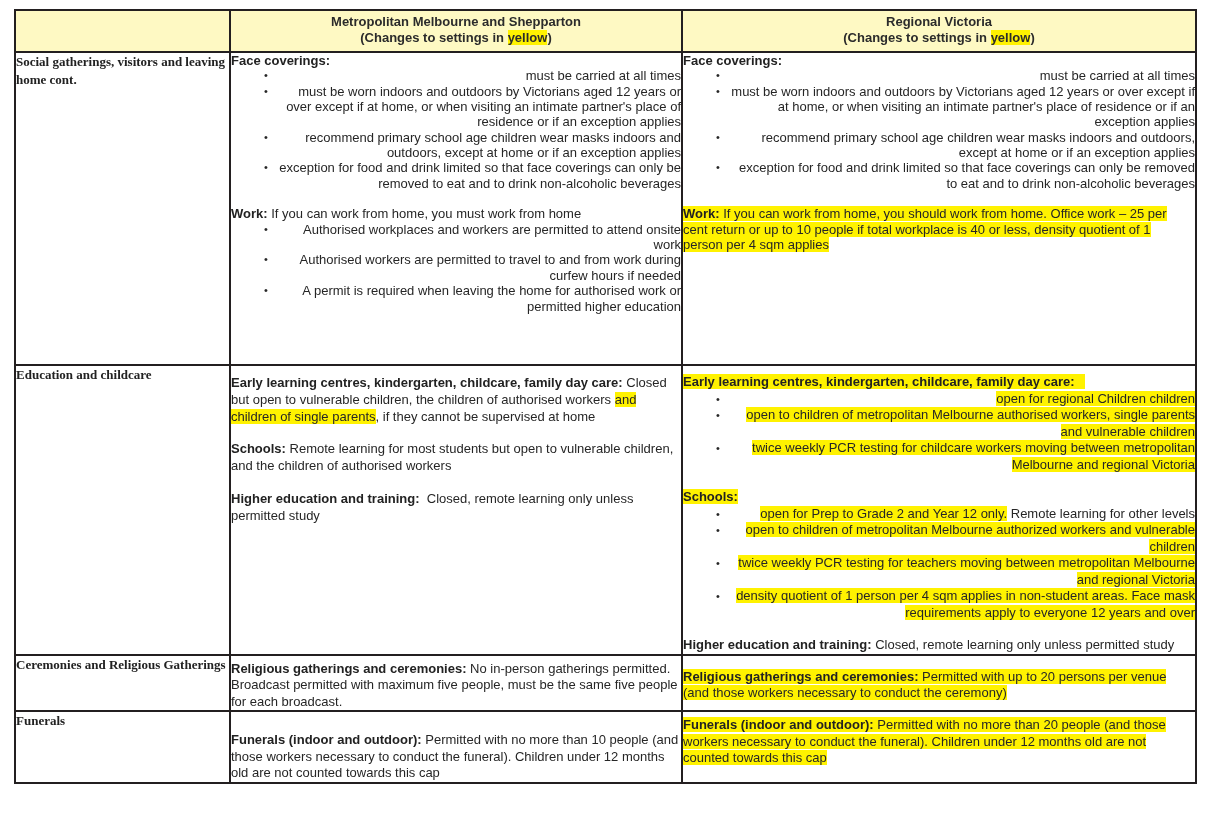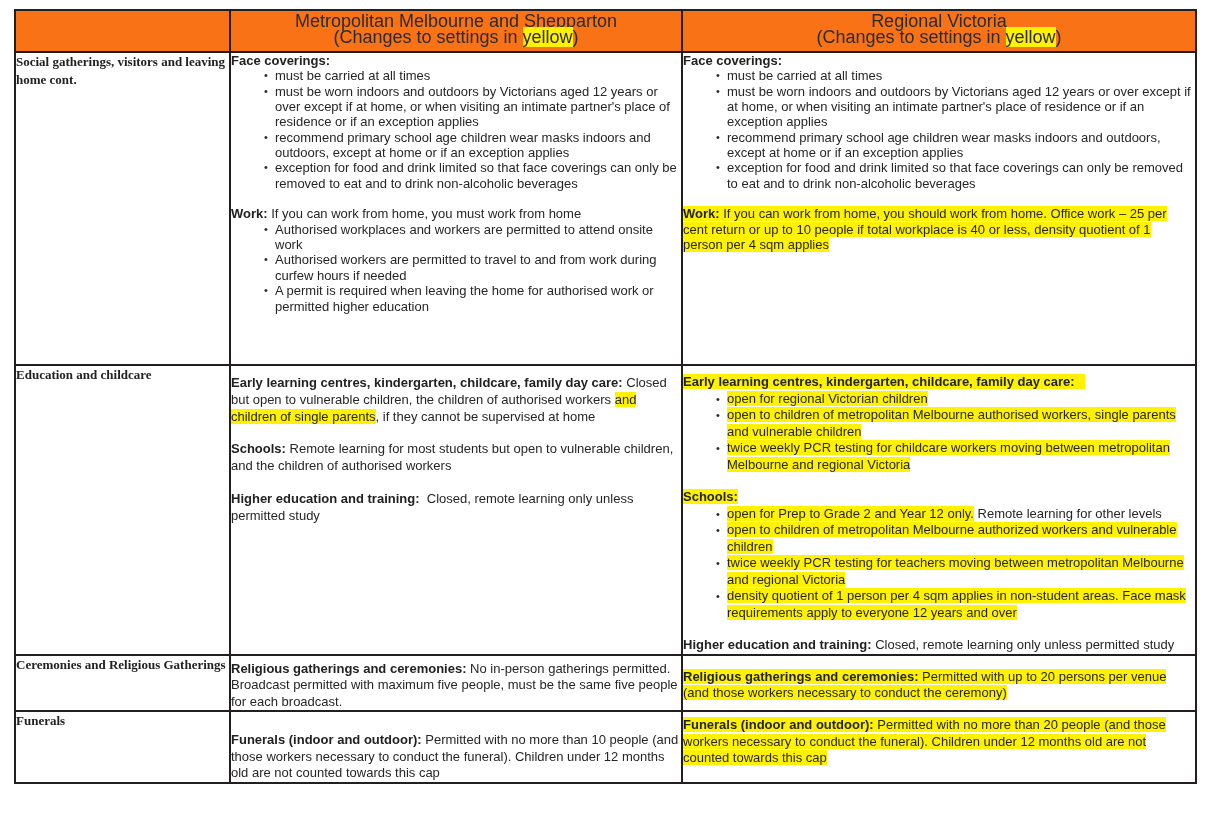--- a/index.html
+++ b/index.html
@@ -2,30 +2,30 @@
 <html><head>
 <meta charset="utf-8">
 <style>
   html, body { margin: 0; padding: 0; background: #ffffff; }
   body { width: 1213px; height: 827px; position: relative; overflow: hidden;
          font-family: "Liberation Sans", "DejaVu Sans", sans-serif; color: #262626; }
   table.rt { position: absolute; left: 14px; top: 9px; border-collapse: collapse;
              table-layout: fixed; width: 1181px; }
   table.rt td, table.rt th { border: 2.5px solid #231f20; vertical-align: top; padding: 0; }
   col.c1 { width: 215px; } col.c2 { width: 452px; } col.c3 { width: 514px; }
-  th { background: #f97316; font-weight: normal; font-size: 18px; line-height: 15.5px;
+  th { background: #fef9c3; font-weight: bold; font-size: 13px; line-height: 15.5px;
        text-align: center; height: 40px; vertical-align: middle; color: #2b2b2b; }
   th .inner { padding-top: 3px; }
   td.rowhead { font-weight: bold; font-size: 13px; line-height: 18px; padding: 7px 6px 0 6px; color: #222; font-family: Liberation Serif, serif; }
   td.cell { font-size: 13px; line-height: 15.35px; padding: 7px 6px 0 5px; }
   .r1 { height: 313px; } .r2 { height: 235px; margin-top: 28px; } .r3 { height: 54px; border-radius: 21px; } .r4 { height: 54px; }
   .hl { background: #fff200; }
   b { font-weight: bold; color: #222; }
   ul { list-style: none; margin: 0; padding: 0 0 0 33px; }
-  ul li { position: relative; padding-left: 11px; }
+  ul li { position: relative; padding-left: 11px; text-align: right; }
   ul li::before { content: "\2022"; position: absolute; left: 0; top: 0; font-size: 11px; }
   .gap { height: 15.35px; }
 </style>
 </head>
 <body>
 
 <table class="rt">
   <colgroup>
       <col class="c1">
       <col class="c2">
@@ -86,21 +86,21 @@
       <td class="cell" style="padding-top:8px;">
         <div style="line-height:17px;"><b>Early learning centres, kindergarten, childcare, family day care:</b><span> Closed but open to vulnerable children, the children of authorised workers </span><span class="hl">and children of single parents</span><span>, if they cannot be supervised at home</span></div>
         <div class="gap"></div>
         <div style="line-height:17px;"><b>Schools:</b><span> Remote learning for most students but open to vulnerable children, and the children of authorised workers</span></div>
         <div class="gap"></div>
         <div style="line-height:17px;"><b>Higher education and training:</b><span style="white-space:pre-wrap;">  Closed, remote learning only unless permitted study</span></div>
       </td>
       <td class="cell" style="padding-top:8px; line-height:16.6px;">
         <div><span class="hl"><b>Early learning centres, kindergarten, childcare, family day care:</b>&nbsp;&nbsp;&nbsp;</span></div>
         <ul>
-          <li><span class="hl">open for regional Victorian children</span></li>
+          <li><span class="hl">open for regional Children children</span></li>
           <li><span class="hl">open to children of metropolitan Melbourne authorised workers, single parents and vulnerable children</span></li>
           <li><span class="hl">twice weekly PCR testing for childcare workers moving between metropolitan Melbourne and regional Victoria</span></li>
         </ul>
         <div class="gap"></div>
         <div><span class="hl"><b>Schools:</b></span></div>
         <ul>
           <li><span class="hl">open for Prep to Grade 2 and Year 12 only.</span><span> Remote learning for other levels</span></li>
           <li><span class="hl">open to children of metropolitan Melbourne authorized workers and vulnerable children</span></li>
           <li><span class="hl">twice weekly PCR testing for teachers moving between metropolitan Melbourne and regional Victoria</span></li>
           <li><span class="hl">density quotient of 1 person per 4 sqm applies in non-student areas. Face mask requirements apply to everyone 12 years and over</span></li>

